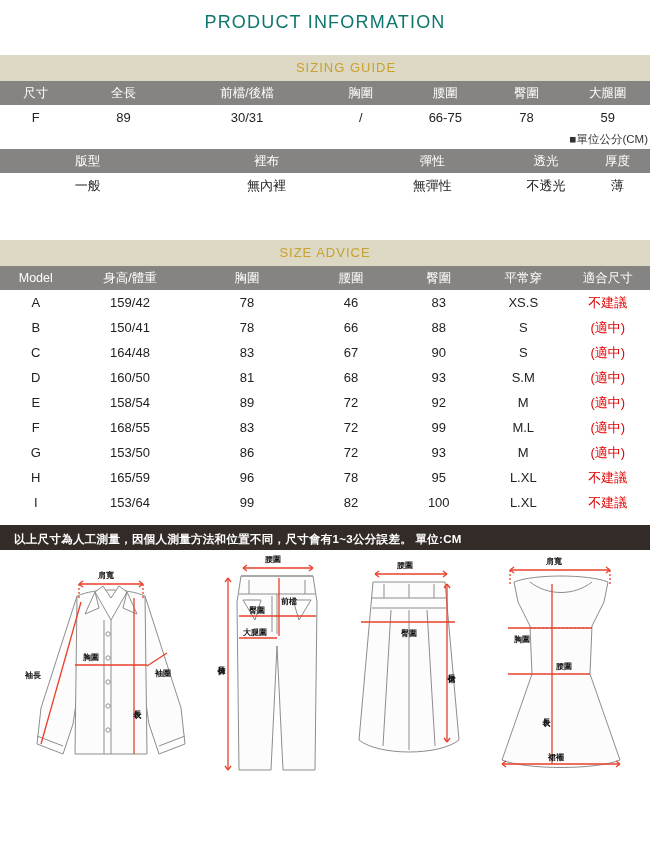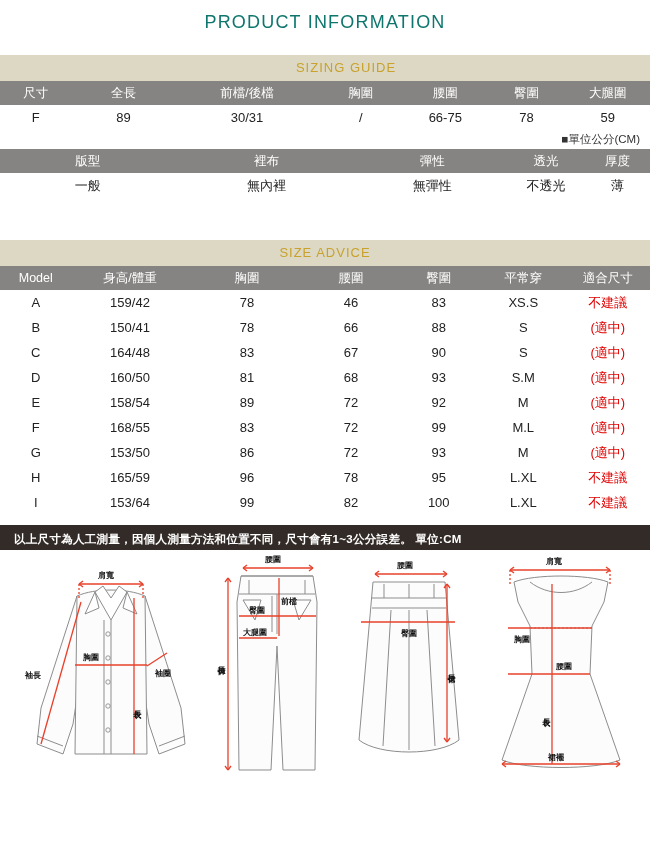--- a/index.html
+++ b/index.html
@@ -58,21 +58,21 @@
     line-height:23px;
     color:#222;
     background:#ffffff;
   }
 
   .sizing-wrap{}
   .unit-row{
     text-align:right;
     font-size:11.5px;
     color:#333;
-    padding-right:10px;
+    padding-right:2px;
     height:19px;
     line-height:19px;
     background:#fff;
   }
   .spacer-white{background:#fff;height:34px;}
 
   
   .note-bar{
     background:#332b27;
     color:#ffffff;

